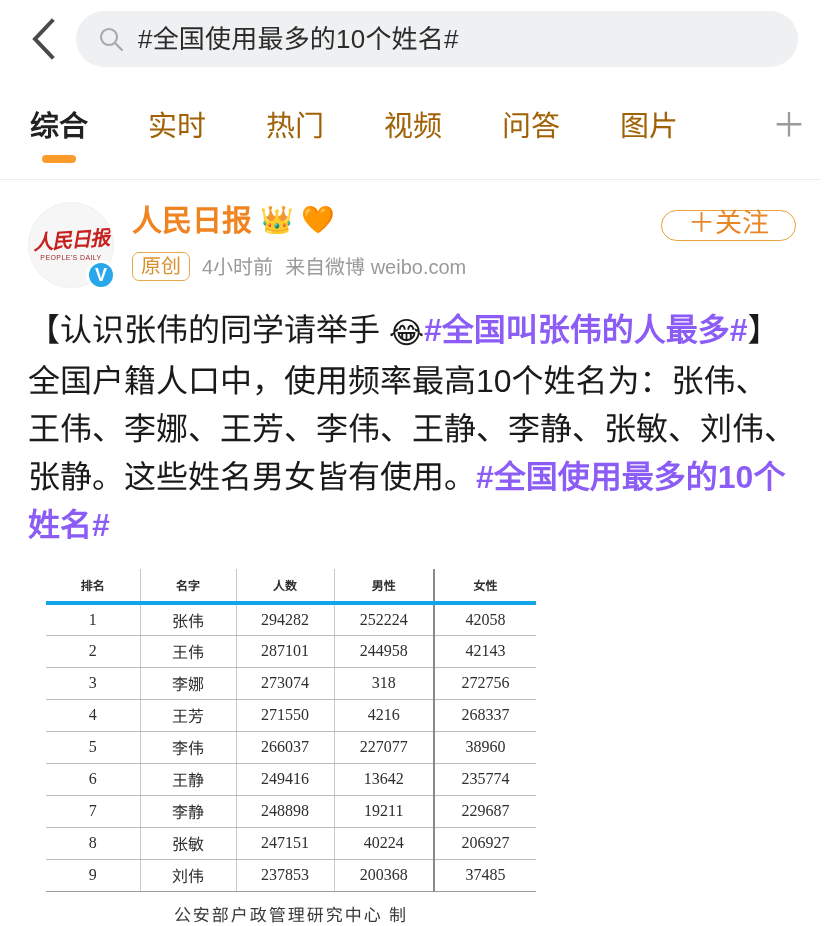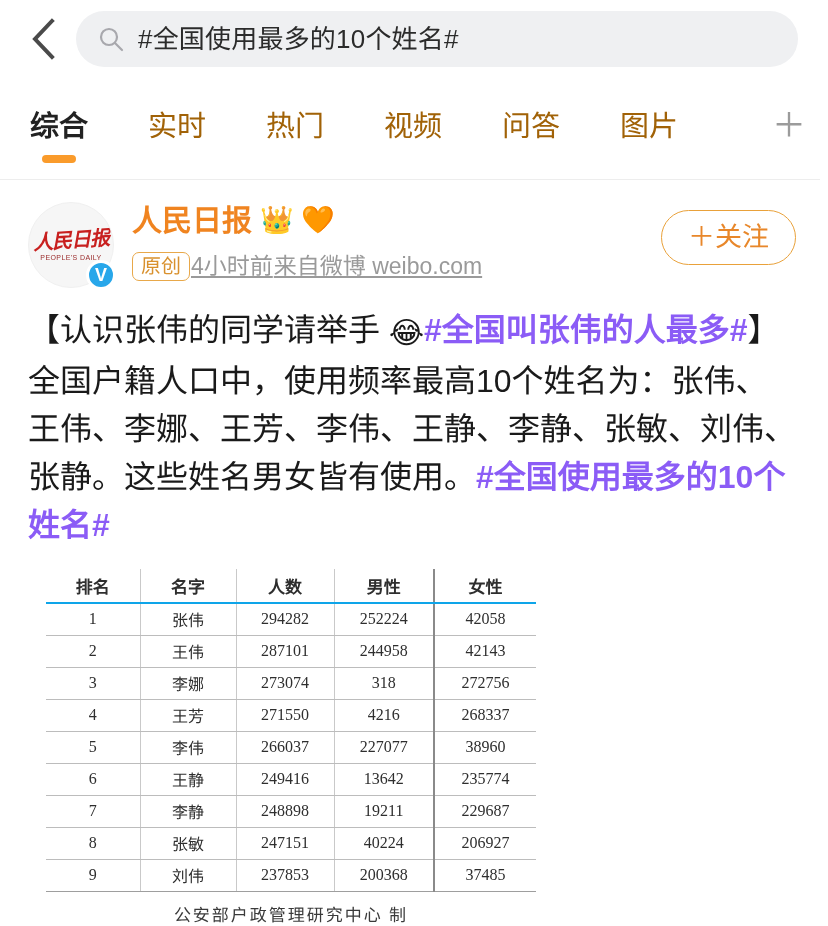--- a/index.html
+++ b/index.html
@@ -179,52 +179,52 @@
     font-size: 30px;
     color: #f08420;
     font-weight: bold;
     line-height: 1.1;
     white-space: nowrap;
   }
   .emoji { font-size: 27px; line-height: 1; }
   .meta-row {
     display: flex;
     align-items: center;
-    gap: 1px;
+    gap: 12px;
     margin-top: 15px;
     line-height: 1;
   }
   .badge-original {
     border: 1px solid #e8a84a;
     color: #d9912e;
     border-radius: 7px;
     font-size: 20px;
     padding: 3px 8px 4px;
     line-height: 1;
     white-space: nowrap;
   }
   .meta-text {
-    font-size: 23px;
+    font-size: 20px;
     color: #9a9a9a;
     white-space: nowrap;
     line-height: 1;
-    text-decoration: underline;
   }
   .follow-btn {
     position: absolute;
     right: 0; top: 8px;
     border: 1px solid #e9a13a;
     color: #e8872a;
     border-radius: 34px;
     font-size: 27px;
-    padding: 13px 26px;
+    padding: 1px 26px;
     line-height: 1;
     white-space: nowrap;
     cursor: pointer;
     background: #fff;
+    font-family: Liberation Mono, monospace;
   }
 
   
   .post-body {
     margin-top: 12px;
     font-size: 32px;
     line-height: 48px;
     color: #1a1a1a;
     letter-spacing: 0;
     word-break: break-all;
@@ -253,24 +253,24 @@
     color: #2e2e2e;
     border-bottom: 1px solid #bcbcbc;
     border-right: 1px solid #c9c9c9;
     padding: 0;
     height: 32px;
     vertical-align: middle;
     white-space: nowrap;
   }
   table.names th:last-child, table.names td:last-child { border-right: none; }
   table.names th {
-    font-size: 17px;
+    font-size: 12px;
     font-weight: bold;
     height: 34px;
-    border-bottom: 2px solid #0ea5e9;
+    border-bottom: 4px solid #0ea5e9;
     font-family: Liberation Mono, monospace;
   }
   table.names td { font-size: 16px; }
   table.names th:nth-child(5), table.names td:nth-child(5) {
     border-left: 2px solid #8a8a8a;
   }
   table.names tr:last-child td { border-bottom: 1px solid #9e9e9e; }
   .table-caption {
     width: 490px;
     text-align: center;

